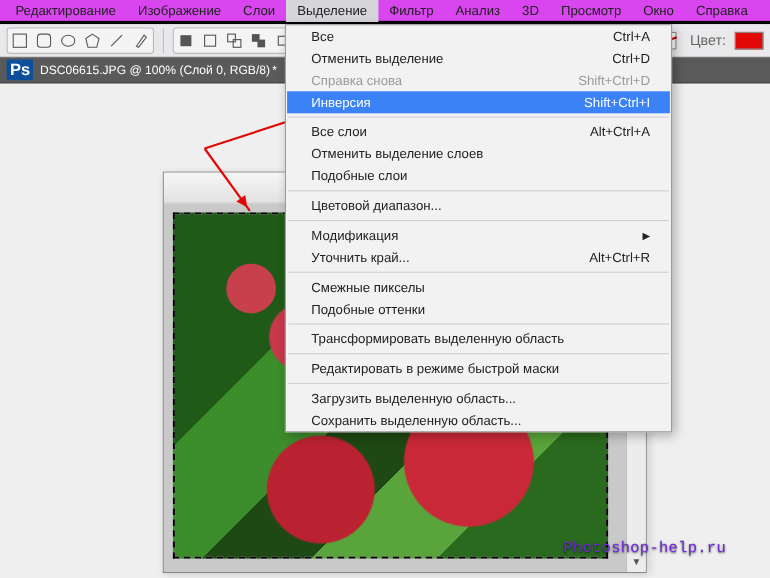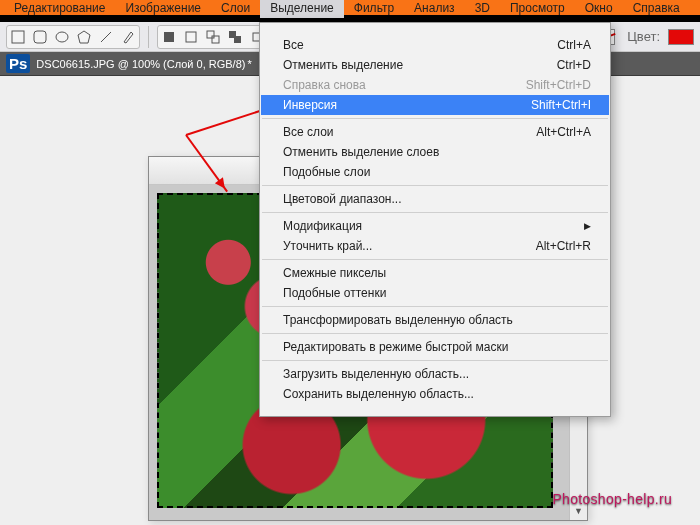--- a/index.html
+++ b/index.html
@@ -1,18 +1,18 @@
 <!DOCTYPE html>
 <html><head>
 <meta charset="utf-8">
 <style>
   * { box-sizing: border-box; margin: 0; padding: 0; }
   body { font-family: "Segoe UI", Arial, sans-serif; font-size: 12px; background: #f0f0f0; width: 700px; height: 525px; overflow: hidden; position: relative; }
   
-  .menubar { display: flex; background: #f97316; border-bottom: 7px solid #000000; height: 22px; align-items: center; padding-left: 4px; }
+  .menubar { display: flex; background: #d946ef; border-bottom: 3px solid #000000; height: 22px; align-items: center; padding-left: 4px; }
   .menubar-item { padding: 3px 10px; cursor: default; color: #222; }
   .menubar-item.active { background: #d6d6da; }
   
   .toolbar { display: flex; align-items: center; background: #e9e9ec; height: 30px; padding: 0 6px; border-bottom: 1px solid #c8c8c8; gap: 4px; }
   .tool-group { display: flex; align-items: center; gap: 2px; border: 1px solid #bbb; border-radius: 3px; padding: 1px; background: #f4f4f4; }
   .tool-btn { width: 20px; height: 20px; display: flex; align-items: center; justify-content: center; border: 1px solid transparent; border-radius: 2px; }
   .tool-btn svg { display: block; }
   .sep { width: 1px; height: 22px; background: #bcbcbc; margin: 0 4px; }
   .tb-label { color: #666; font-size: 13px; margin: 0 4px 0 8px; }
   .tb-swatch-no { width: 22px; height: 16px; border: 1px solid #888; background: #fff; position: relative; }
@@ -42,28 +42,28 @@
       radial-gradient(circle at 30% 36%, #c8384b 0 30px, transparent 32px),
       radial-gradient(circle at 52% 26%, #b35528 0 20px, transparent 22px),
       linear-gradient(135deg, #1f5a18 0 30%, #3c8d2c 30% 48%, #1e4814 48% 62%, #5aa53b 62% 78%, #2a6a1e 78% 100%);
   }
   .marching { position: absolute; inset: 0; border: 2px dashed #fff; outline: 2px dashed #000; outline-offset: -2px; pointer-events: none; }
   .scrollbar-v { position: absolute; right: 0; top: 0; bottom: 0; width: 18px; background: #ececec; border-left: 1px solid #c0c0c0; }
   .scrollbar-v .thumb { position: absolute; left: 2px; right: 2px; top: 26px; height: 120px; background: #cfcfcf; border: 1px solid #a5a5a5; border-radius: 2px; }
   .scrollbar-v .arw { position: absolute; left: 0; right: 0; height: 18px; display:flex; align-items:center; justify-content:center; font-size:9px; color:#555; }
   .scrollbar-v .arw.up { top: 0; } .scrollbar-v .arw.dn { bottom: 0; }
   
-  .dropdown { position: absolute; left: 259px; top: 22px; width: 352px; background: #f2f2f2; border: 1px solid #9b9b9b; box-shadow: 3px 3px 10px rgba(0,0,0,.3); z-index: 20; padding: 12px 1px; text-align: center; }
+  .dropdown { position: absolute; left: 259px; top: 22px; width: 352px; background: #f2f2f2; border: 1px solid #9b9b9b; box-shadow: 3px 3px 10px rgba(0,0,0,.3); z-index: 20; padding: 0 1px; text-align: center; }
   .dd-item { display: flex; justify-content: space-between; padding: 3px 18px 3px 22px; color: #222; font-size: 12px; height: 20px; align-items: center; }
   .dd-item.disabled { color: #9a9a9a; }
   .dd-item.hl { background: #3b82f6; color: #fff; }
   .dd-item .sub { font-size: 9px; margin-left: auto; padding-left: 10px; }
   .dd-sep { height: 1px; background: #cfcfcf; margin: 3px 1px; }
   
-  .watermark { position: absolute; right: 28px; bottom: 18px; color: #be185d; font-size: 14px; font-family: Liberation Sans, sans-serif; text-shadow: 0 1px 2px rgba(0,0,0,.7); letter-spacing: .3px; z-index: 5; }
+  .watermark { position: absolute; right: 40px; bottom: 18px; color: #6d28d9; font-size: 14px; font-family: Liberation Mono, monospace; text-shadow: 0 1px 2px rgba(0,0,0,.7); letter-spacing: .3px; z-index: 5; }
 </style>
 </head>
 <body>
 
 <div class="menubar">
     <div class="menubar-item">Редактирование</div>
     <div class="menubar-item">Изображение</div>
     <div class="menubar-item">Слои</div>
     <div class="menubar-item active">Выделение</div>
     <div class="menubar-item">Фильтр</div>

